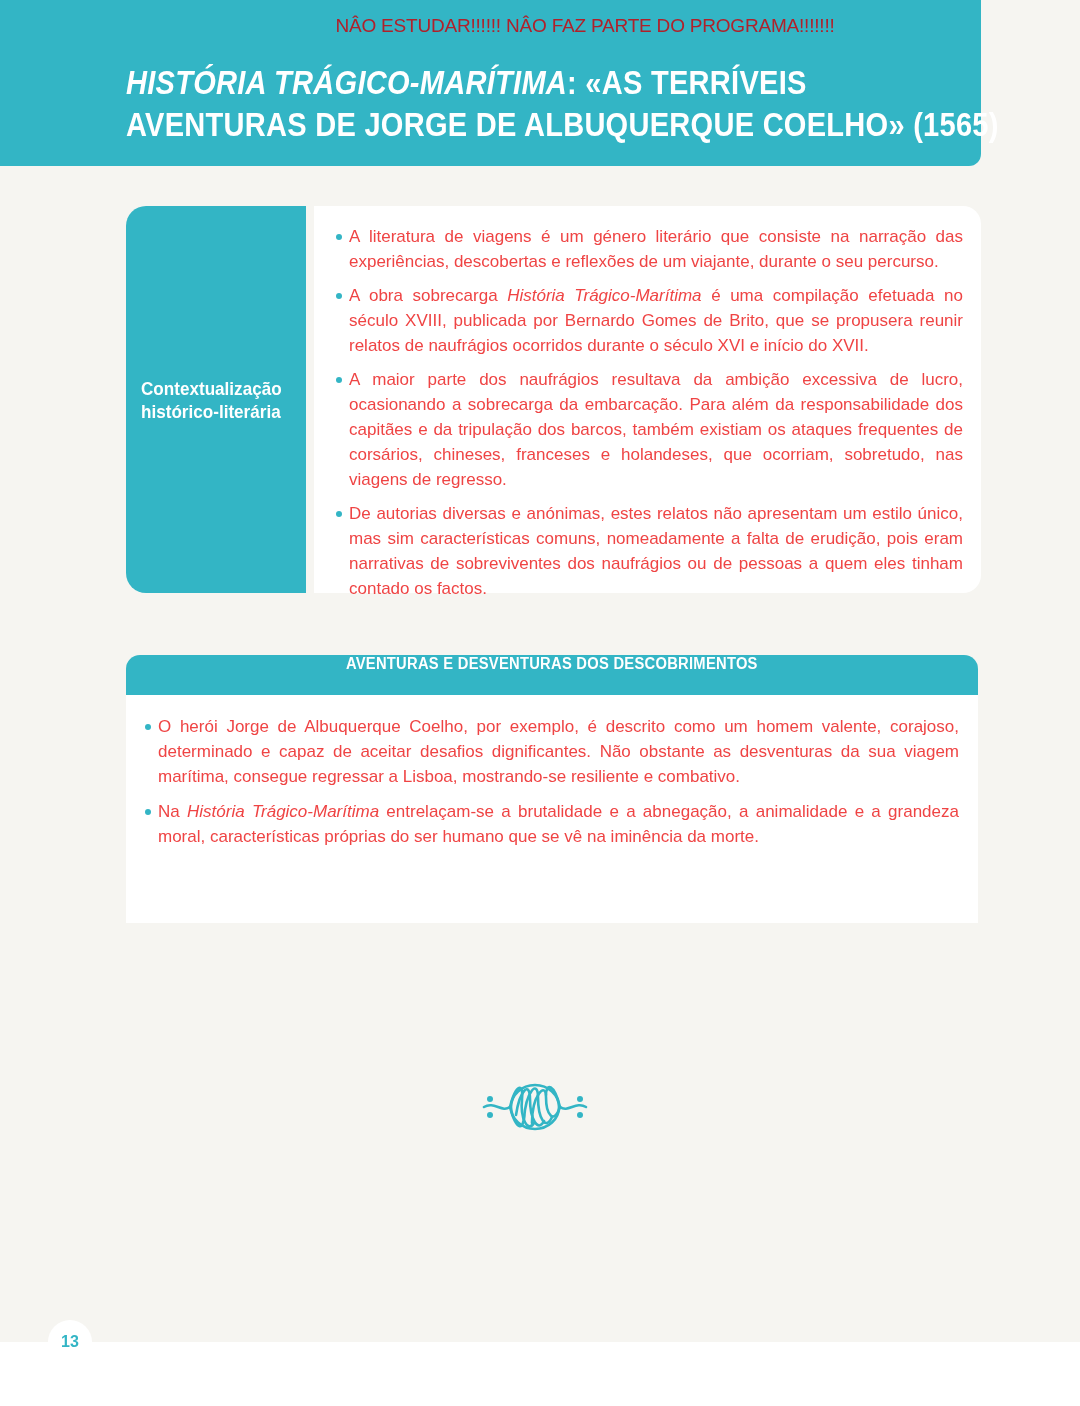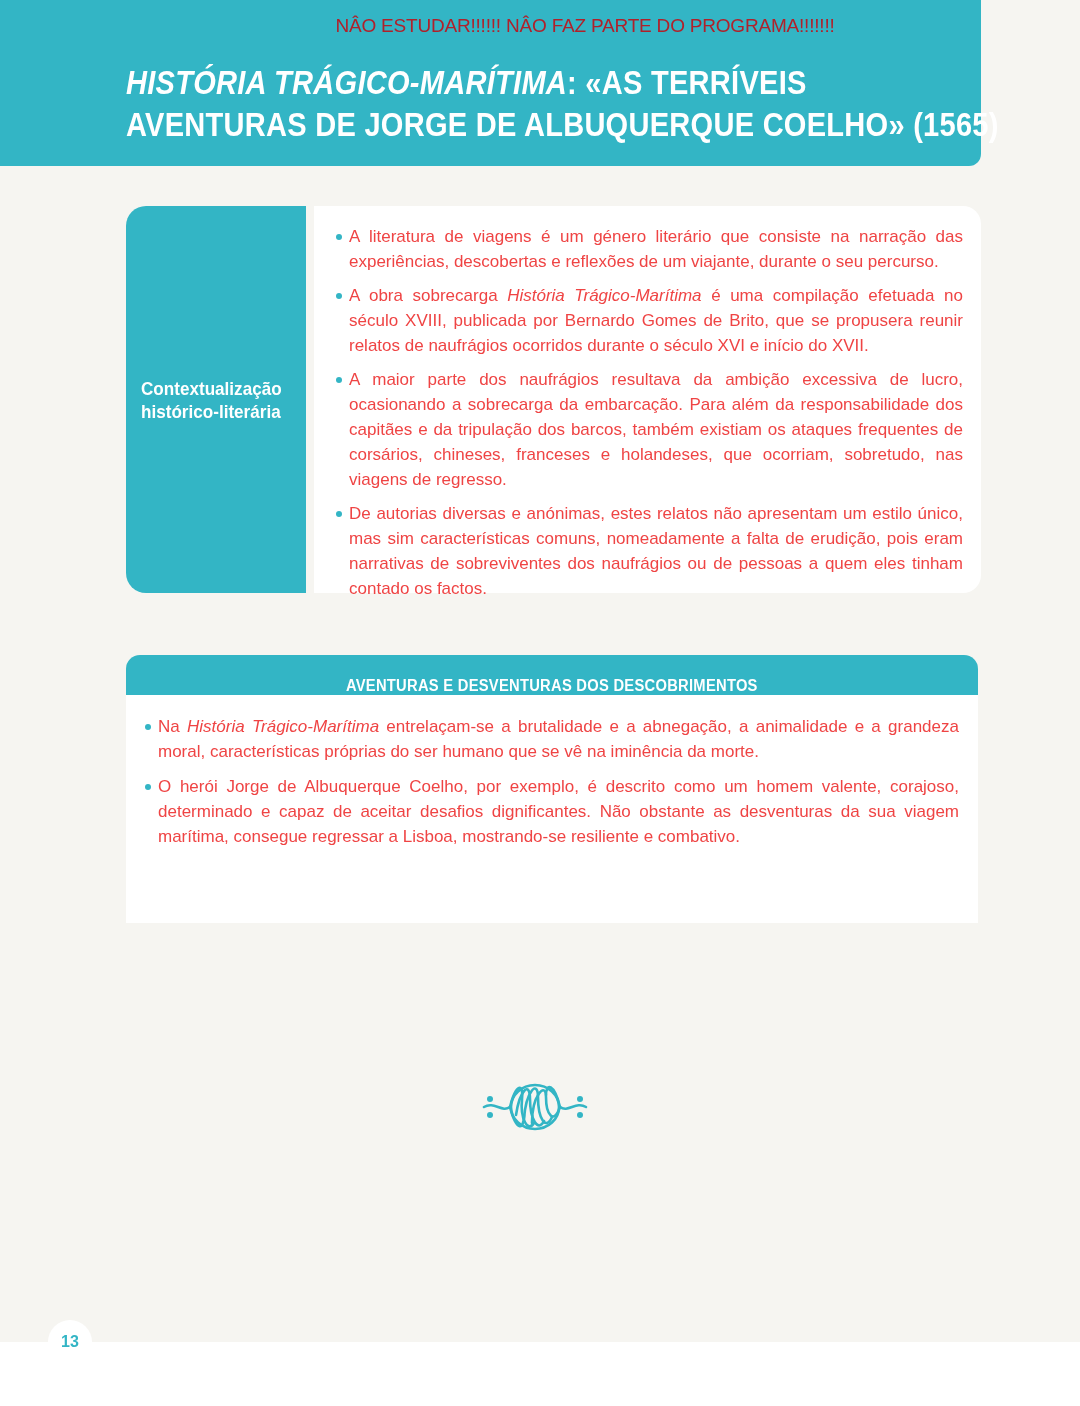--- a/index.html
+++ b/index.html
@@ -91,21 +91,21 @@
     
     .adv-card {
       position: absolute; left: 126px; top: 655px;
       width: 852px;
     }
     .adv-header {
       height: 40px;
       background: #33b5c5;
       border-top-left-radius: 14px;
       border-top-right-radius: 14px;
-      display: flex; align-items: flex-end; justify-content: center;
+      display: flex; align-items: flex-start; justify-content: center;
     }
     .adv-header span {
       color: #fff; font-weight: bold; font-size: 16px;
       letter-spacing: 0.3px;
       transform: scaleX(0.92);
       display: inline-block;
     }
     .adv-body {
       background: #ffffff;
       padding: 19px 19px 14px 19px;
@@ -154,22 +154,22 @@
     </ul>
   </div>
 </section>
 
 <section class="adv-card">
   <div class="adv-header">
     <span>AVENTURAS E DESVENTURAS DOS DESCOBRIMENTOS</span>
   </div>
   <div class="adv-body">
     <ul class="bullets">
+      <li><span>O herói Jorge de Albuquerque Coelho, por exemplo, é descrito como um homem valente, corajoso, determinado e capaz de aceitar desafios dignificantes. Não obstante as desventuras da sua viagem marítima, consegue regressar a Lisboa, mostrando-se resiliente e combativo.</span></li>
       <li><span>Na </span><em>História Trágico-Marítima</em><span> entrelaçam-se a brutalidade e a abnegação, a animalidade e a grandeza moral, características próprias do ser humano que se vê na iminência da morte.</span></li>
-      <li><span>O herói Jorge de Albuquerque Coelho, por exemplo, é descrito como um homem valente, corajoso, determinado e capaz de aceitar desafios dignificantes. Não obstante as desventuras da sua viagem marítima, consegue regressar a Lisboa, mostrando-se resiliente e combativo.</span></li>
     </ul>
   </div>
 </section>
 
 <div class="ornament">
   <svg width="110" height="62" viewBox="0 0 110 62" fill="none" stroke="#33b5c5" stroke-width="2.6" stroke-linecap="round">
     <circle cx="10" cy="24" r="3" fill="#33b5c5" stroke="none"></circle>
     <circle cx="10" cy="40" r="3" fill="#33b5c5" stroke="none"></circle>
     <circle cx="100" cy="24" r="3" fill="#33b5c5" stroke="none"></circle>
     <circle cx="100" cy="40" r="3" fill="#33b5c5" stroke="none"></circle>

